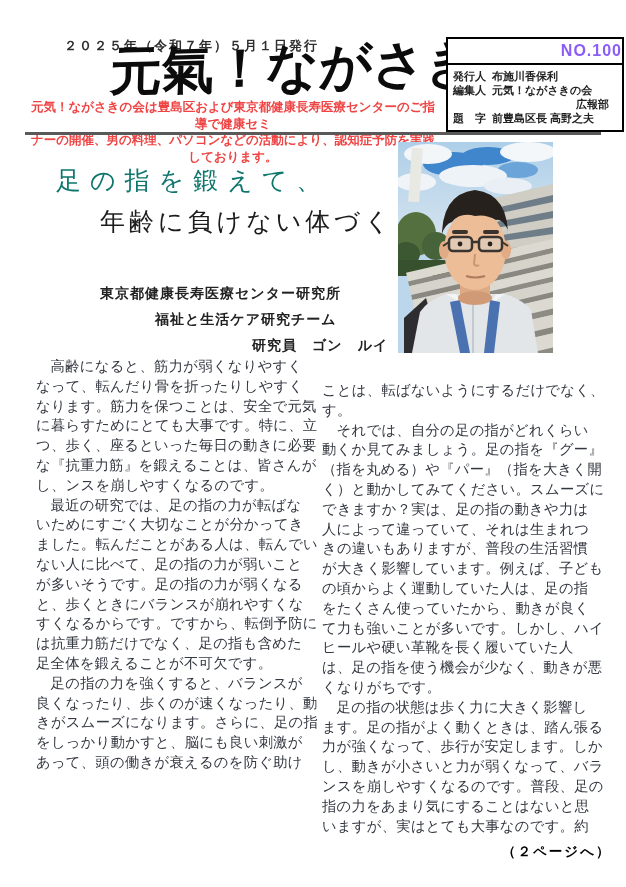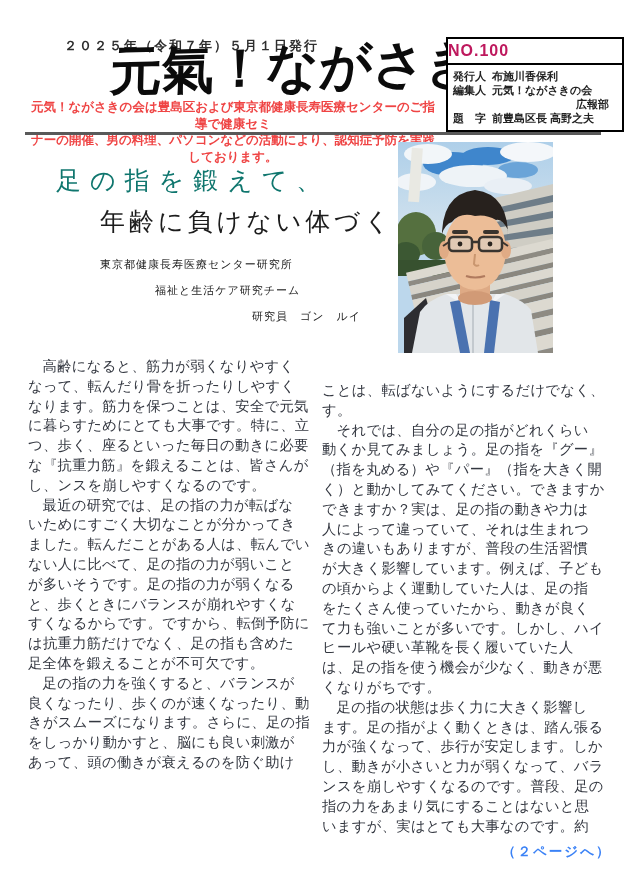--- a/index.html
+++ b/index.html
@@ -7,53 +7,53 @@
         font-family:"Liberation Sans","DejaVu Sans",sans-serif;color:#333740;}
 
   .date-line{position:absolute;left:64px;top:37px;font-size:13px;font-weight:bold;
              letter-spacing:2px;color:#2e2e2e;}
 
   .masthead{position:absolute;left:110px;top:34px;width:340px;font-family:"DejaVu Serif","Liberation Serif",serif;
             font-weight:900;font-size:52px;line-height:1.25;color:#0b0b0b;
             transform:rotate(-1.5deg) skewX(-3deg);letter-spacing:0px;white-space:nowrap;}
 
   .issue-box{position:absolute;left:446px;top:37px;width:174px;border:2px solid #000;background:#fff;}
-  .issue-no{height:24px;line-height:24px;text-align:left;font-weight:bold;font-size:16px;
-            color:#be185d;border-bottom:2px solid #000;letter-spacing:1px;}
+  .issue-no{height:24px;line-height:24px;text-align:right;font-weight:bold;font-size:16px;
+            color:#8b5cf6;border-bottom:2px solid #000;letter-spacing:1px;}
   .issue-rows{padding:4px 5px 5px 5px;}
   .issue-row{font-size:11px;font-weight:bold;line-height:14px;color:#222;white-space:nowrap;}
   .issue-row .lbl{margin-right:6px;}
   .issue-row.indent-right{text-align:right;padding-right:8px;}
 
   .tagline{position:absolute;left:28px;top:99px;width:410px;text-align:center;
            font-size:12.5px;font-weight:bold;line-height:16.5px;color:#ef4444;}
 
   .rule{position:absolute;left:25px;top:132px;width:576px;height:3px;background:#595959;}
 
   .article-title-1{position:absolute;left:56px;top:164px;font-size:25px;letter-spacing:9px;
                    color:#0f766e;font-weight:400;white-space:nowrap;}
   .article-title-2{position:absolute;left:100px;top:205px;font-size:25px;letter-spacing:4px;
                    color:#1c1c1c;font-weight:400;white-space:nowrap;}
-  .byline{position:absolute;font-size:11px;font-weight:normal;color:#222;white-space:nowrap;letter-spacing:1px;}
+  .byline{position:absolute;font-size:14px;font-weight:bold;color:#222;white-space:nowrap;letter-spacing:1px;margin-top:28px;}
   .byline-1{left:100px;top:257px;}
   .byline-2{left:155px;top:283px;}
   .byline-3{left:252px;top:309px;}
 
   .photo{position:absolute;left:398px;top:142px;width:155px;height:211px;overflow:hidden;
          background:#bcd7ec;}
   .photo svg{display:block;}
 
   .col{position:absolute;width:296px;}
-  .col-left{left:28px;top:357px;}
+  .col-left{left:36px;top:357px;}
   .col-right{left:322px;top:357px;margin-top:24px;}
   .bodyline{height:19.8px;line-height:19.8px;font-size:14.3px;letter-spacing:0.3px;
             white-space:nowrap;color:#333740;}
 
   .page-footer{position:absolute;left:502px;top:843px;font-size:13.5px;font-weight:bold;
-               letter-spacing:2px;color:#3b82f6;white-space:nowrap;}
+               letter-spacing:2px;color:#000000;white-space:nowrap;}
 </style>
 </head>
 <body>
 
 <div class="page">
 
   <div class="date-line">２０２５年（令和７年）５月１日発行</div>
 
   <div class="masthead">元氣！ながさき</div>
 
@@ -190,21 +190,21 @@
       <div class="bodyline">きがスムーズになります。さらに、足の指</div>
       <div class="bodyline">をしっかり動かすと、脳にも良い刺激が</div>
       <div class="bodyline">あって、頭の働きが衰えるのを防ぐ助け</div>
     </div>
   <div class="col col-right">
       <div class="bodyline">ことは、転ばないようにするだけでなく、</div>
       <div class="bodyline">す。</div>
       <div class="bodyline">　それでは、自分の足の指がどれくらい</div>
       <div class="bodyline">動くか見てみましょう。足の指を『グー』</div>
       <div class="bodyline">（指を丸める）や『パー』（指を大きく開</div>
-      <div class="bodyline">く）と動かしてみてください。できますか</div>
+      <div class="bodyline">く）と動かしてみてください。スムーズに</div>
       <div class="bodyline">できますか？実は、足の指の動きや力は</div>
       <div class="bodyline">人によって違っていて、それは生まれつ</div>
       <div class="bodyline">きの違いもありますが、普段の生活習慣</div>
       <div class="bodyline">が大きく影響しています。例えば、子ども</div>
       <div class="bodyline">の頃からよく運動していた人は、足の指</div>
       <div class="bodyline">をたくさん使っていたから、動きが良く</div>
       <div class="bodyline">て力も強いことが多いです。しかし、ハイ</div>
       <div class="bodyline">ヒールや硬い革靴を長く履いていた人</div>
       <div class="bodyline">は、足の指を使う機会が少なく、動きが悪</div>
       <div class="bodyline">くなりがちです。</div>

